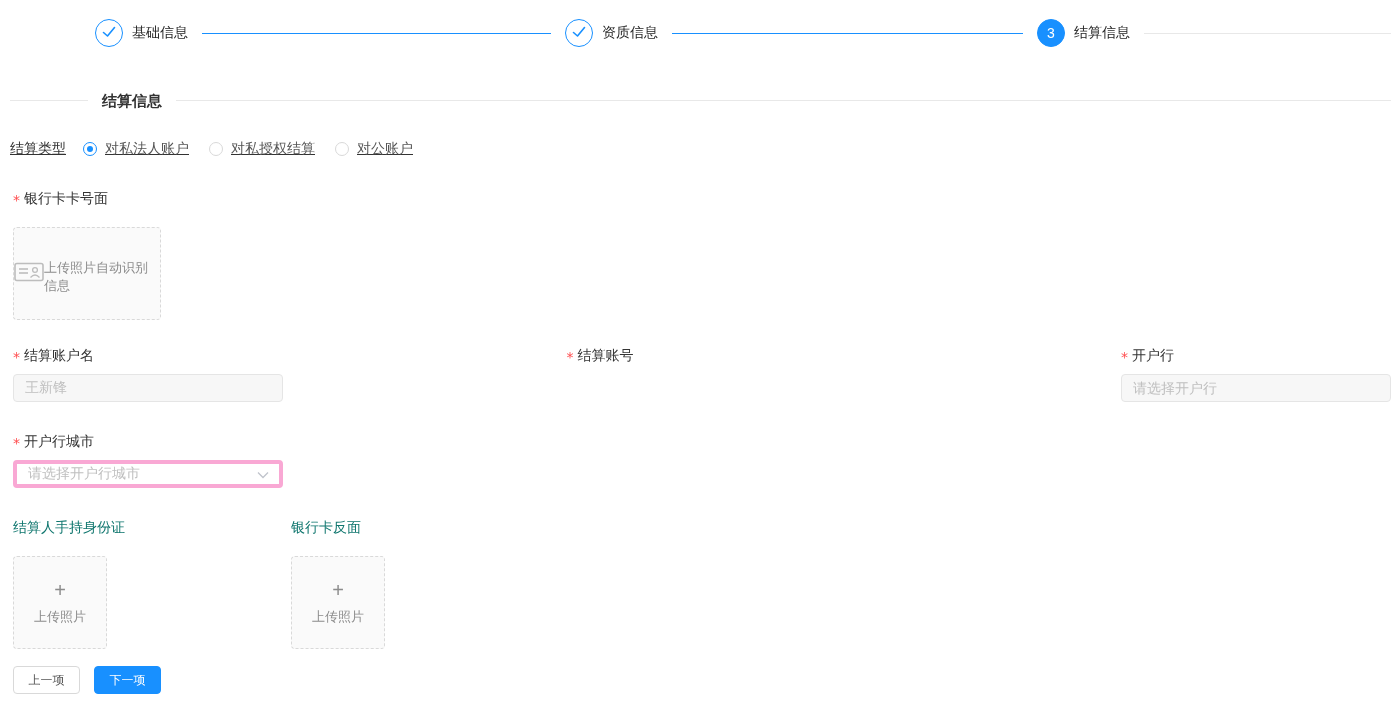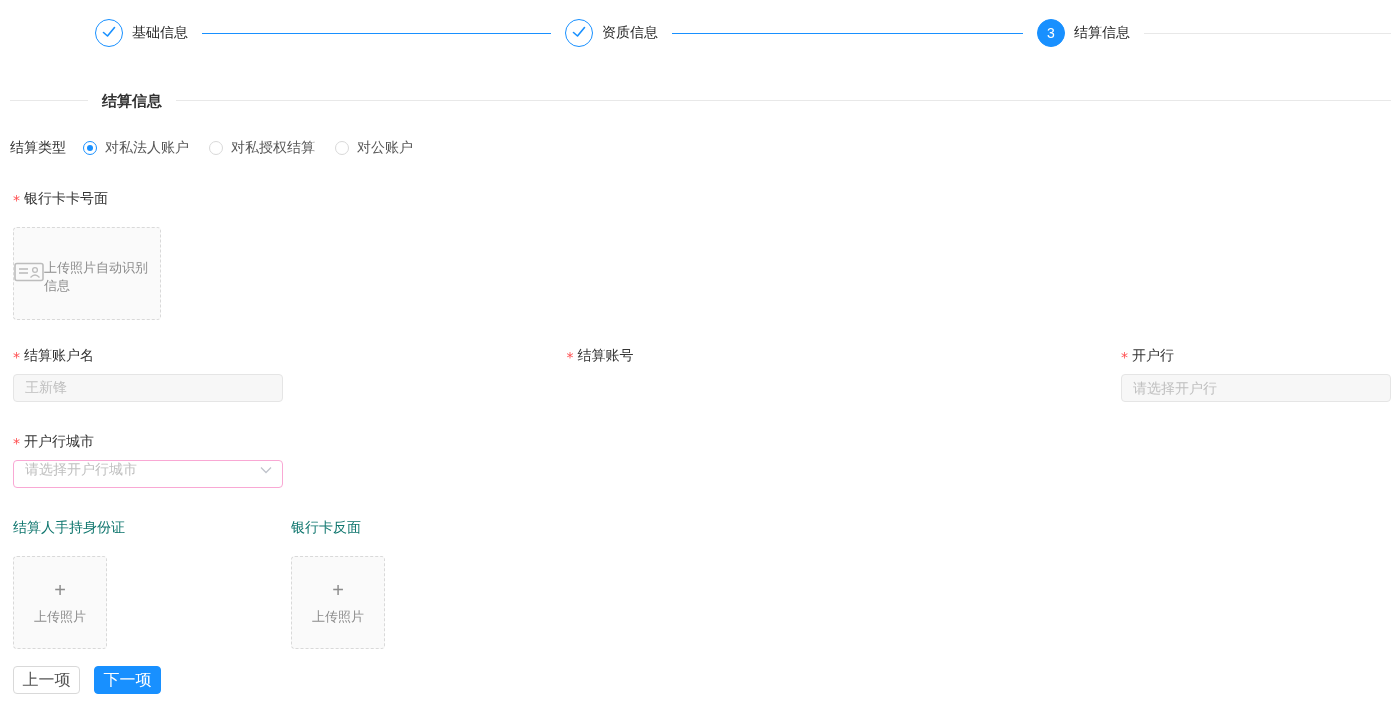--- a/index.html
+++ b/index.html
@@ -20,21 +20,21 @@
   .tail-gray { background:#e8e8e8; }
 
   
   .divider { display:flex; align-items:center; margin-top:43px; padding-left:10px; }
   .divider .line { height:1px; background:#e8e8e8; }
   .line-left { width:78px; }
   .line-right { flex:1; }
   .divider .text { padding:0 14px; font-size:15px; font-weight:600; color:#333; line-height:21px; }
 
   
-  .radio-row { display:flex; align-items:center; margin:27px 0 0 10px; height:20px; }
+  .radio-row { display:flex; align-items:flex-end; margin:27px 0 0 10px; height:20px;text-decoration:underline; }
   .group-label { color:#333; margin-right:17px; }
   .radio-opt { display:flex; align-items:center; margin-right:20px; cursor:pointer; }
   .radio-circle { width:14px; height:14px; box-sizing:border-box; border:1px solid #d9d9d9;
     border-radius:50%; background:#fff; position:relative; margin-right:8px; flex:none; }
   .radio-circle.checked { border-color:#1890ff; }
   .radio-circle.checked::after { content:""; position:absolute; left:3px; top:3px; right:3px; bottom:3px;
     background:#1890ff; border-radius:50%; }
   .radio-opt .lbl { color:#555; }
 
   
@@ -56,37 +56,37 @@
   .fcol .field-label { margin-bottom:11px; }
   .input { width:270px; height:28px; box-sizing:border-box; border:1px solid #d9d9d9; border-radius:4px;
     padding:0 11px; font-size:14px; font-family:inherit; color:#333; background:#fff; outline:none; }
   .input::placeholder { color:#bfbfbf; }
   .input.disabled { background:#f7f7f7; border-color:#e5e5e5; color:#bfbfbf; }
   .input.disabled::placeholder { color:#bfbfbf; }
 
   
   .city-block { margin:31px 0 0 13px; }
   .city-block .field-label { margin-bottom:11px; }
-  .select-box { width:270px; height:28px; box-sizing:border-box; border:1px solid #f9a8d4; border-radius:4px;
-    background:#fff; display:flex; align-items:flex-start; justify-content:space-between;
+  .select-box { width:270px; height:28px; box-sizing:border-box; border:4px solid #f9a8d4; border-radius:4px;
+    background:#fff; display:flex; align-items:center; justify-content:space-between;
     padding:0 10px 0 11px; cursor:pointer; }
   .select-box .ph { color:#bfbfbf; }
 
   
   .uploads-row { display:flex; margin:31px 0 0 13px; }
   .ucol1 { width:278px; }
   .up-label { color:#0f766e; margin-bottom:21px; line-height:16px; }
   .up-card { width:94px; height:93px; box-sizing:border-box; border:1px dashed #d9d9d9; border-radius:4px;
     background:#fafafa; display:flex; flex-direction:column; align-items:center; justify-content:center; cursor:pointer; }
   .up-card .plus { font-size:20px; color:#8c8c8c; line-height:1; }
   .up-card .txt { font-size:13px; color:#8c8c8c; margin-top:8px; }
 
   
   .btn-row { display:flex; margin:17px 0 0 13px; }
-  .btn { height:28px; min-width:67px; padding:0 6px; border-radius:4px; font-size:16px; font-family:inherit;
+  .btn { height:28px; min-width:67px; padding:0 6px; border-radius:4px; font-size:12px; font-family:inherit;
     display:flex; align-items:center; justify-content:center; cursor:pointer; box-sizing:border-box; }
   .btn-prev { background:#fff; border:1px solid #d9d9d9; color:#555; margin-right:14px; }
   .btn-next { background:#1890ff; border:1px solid #1890ff; color:#fff; }
 </style>
 </head>
 <body>
 
 <div>
 
   <div class="steps">

